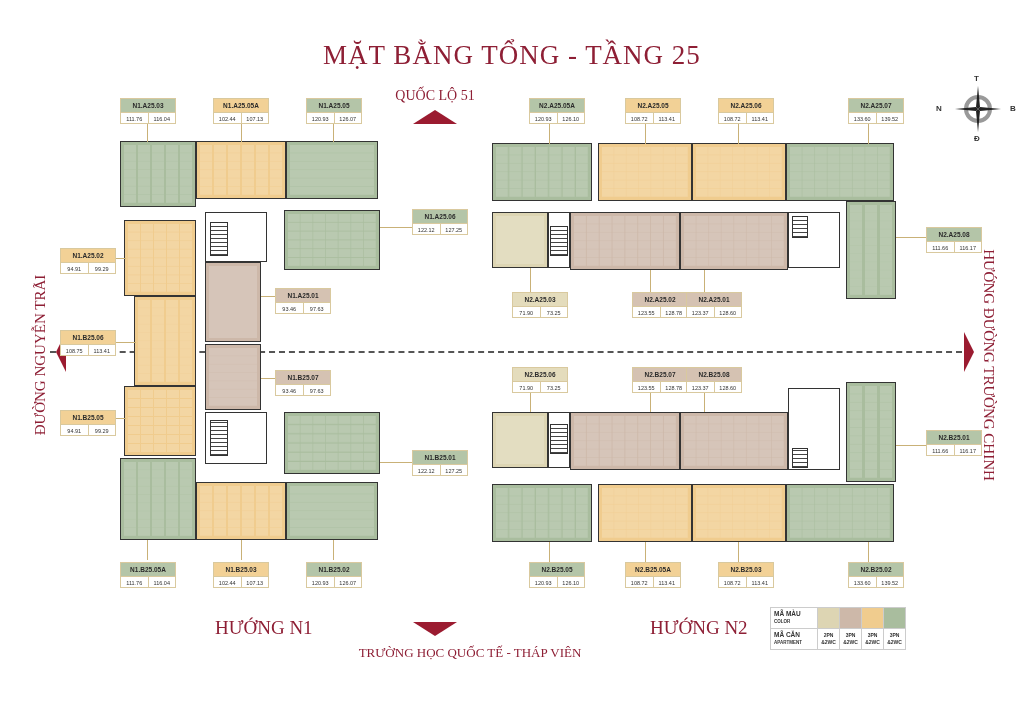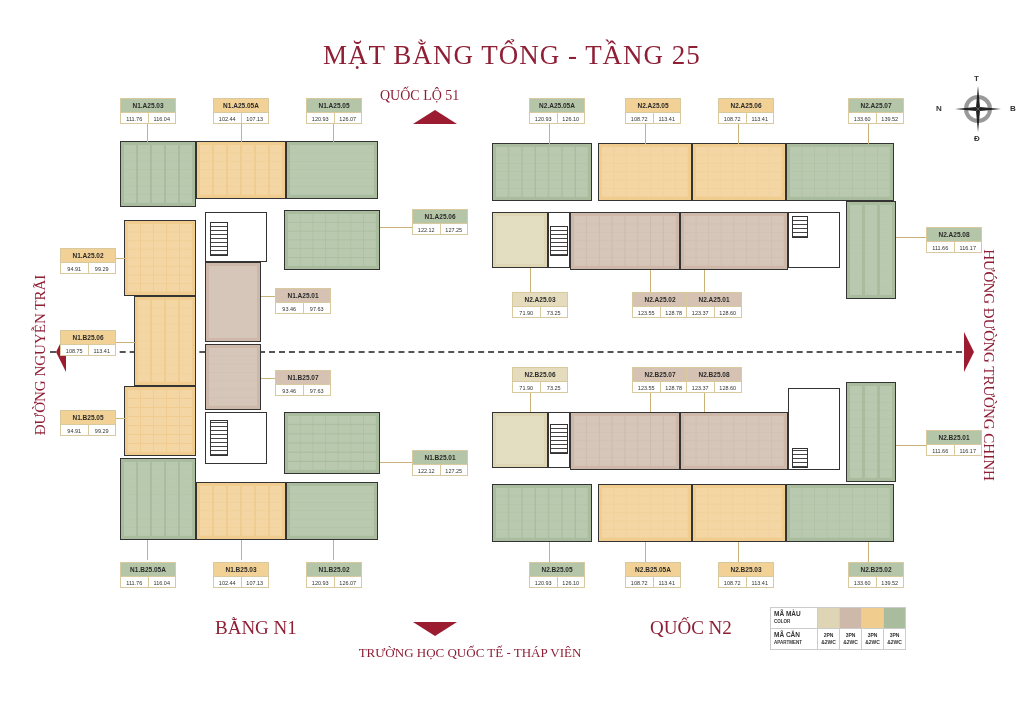--- a/index.html
+++ b/index.html
@@ -1,19 +1,19 @@
 <!DOCTYPE html>
 <html><head>
 <meta charset="utf-8">
 <style>
   html,body{margin:0;padding:0;}
   body{width:1024px;height:723px;background:#ffffff;position:relative;overflow:hidden;font-family:"Liberation Sans",sans-serif;}
   .abs{position:absolute;}
   .title{left:0;width:1024px;top:40px;text-align:center;font-family:"Liberation Serif",serif;font-size:27px;color:#8e1f35;letter-spacing:1px;}
-  .road-top{left:380px;width:110px;top:88px;text-align:left;font-family:"Liberation Serif",serif;font-size:14px;color:#8e1f35;}
+  .road-top{left:380px;width:110px;top:88px;text-align:center;font-family:"Liberation Serif",serif;font-size:14px;color:#8e1f35;}
   .road-bottom{left:300px;width:340px;top:645px;text-align:center;font-family:"Liberation Serif",serif;font-size:13px;color:#8e1f35;}
   .tower{font-family:"Liberation Serif",serif;font-size:19px;color:#8e1f35;}
   .vert-left{left:28px;top:250px;width:24px;height:210px;}
   .vert-left span{position:absolute;left:50%;top:50%;transform:translate(-50%,-50%) rotate(-90deg);white-space:nowrap;font-family:"Liberation Serif",serif;font-size:15px;color:#8e1f35;}
   .vert-right{left:976px;top:250px;width:24px;height:230px;}
   .vert-right span{position:absolute;left:50%;top:50%;transform:translate(-50%,-50%) rotate(90deg);white-space:nowrap;font-family:"Liberation Serif",serif;font-size:15px;color:#8e1f35;}
   .tri-up{width:0;height:0;border-left:22px solid transparent;border-right:22px solid transparent;border-bottom:14px solid #9b1b30;}
   .tri-down{width:0;height:0;border-left:22px solid transparent;border-right:22px solid transparent;border-top:14px solid #9b1b30;}
   .tri-left{width:0;height:0;border-top:20px solid transparent;border-bottom:20px solid transparent;border-right:10px solid #9b1b30;}
   .tri-right{width:0;height:0;border-top:20px solid transparent;border-bottom:20px solid transparent;border-left:10px solid #9b1b30;}
@@ -72,22 +72,22 @@
 <div class="abs vert-left">
     <span>ĐƯỜNG NGUYỄN TRÃI</span>
   </div>
 <div class="abs vert-right">
     <span>HƯỚNG ĐƯỜNG TRƯỜNG CHINH</span>
   </div>
 <div class="abs tri-left" style="left:56px;top:332px;"></div>
 <div class="abs tri-right" style="left:964px;top:332px;"></div>
 <div class="abs dash"></div>
 
-<div class="abs tower" style="left:215px;top:617px;">BẰNG N1</div>
-<div class="abs tower" style="left:650px;top:617px;">QUỐC N2</div>
+<div class="abs tower" style="left:215px;top:617px;">HƯỚNG N1</div>
+<div class="abs tower" style="left:650px;top:617px;">HƯỚNG N2</div>
 
 <div>
 
   <div class="unit c-green" style="left:120px;top:141px;width:76px;height:66px;"></div>
   <div class="unit c-orange" style="left:196px;top:141px;width:90px;height:58px;"></div>
   <div class="unit c-green" style="left:286px;top:141px;width:92px;height:58px;"></div>
   <div class="unit c-green" style="left:284px;top:210px;width:96px;height:60px;"></div>
 
   <div class="unit c-orange" style="left:124px;top:220px;width:72px;height:76px;"></div>
   <div class="unit c-orange" style="left:134px;top:296px;width:62px;height:90px;"></div>

